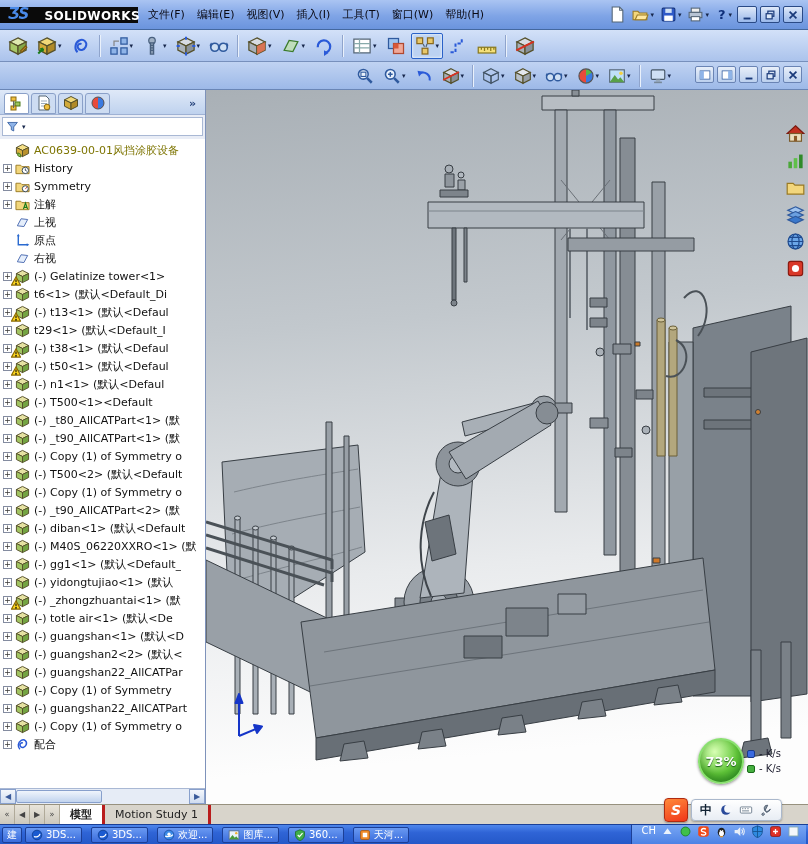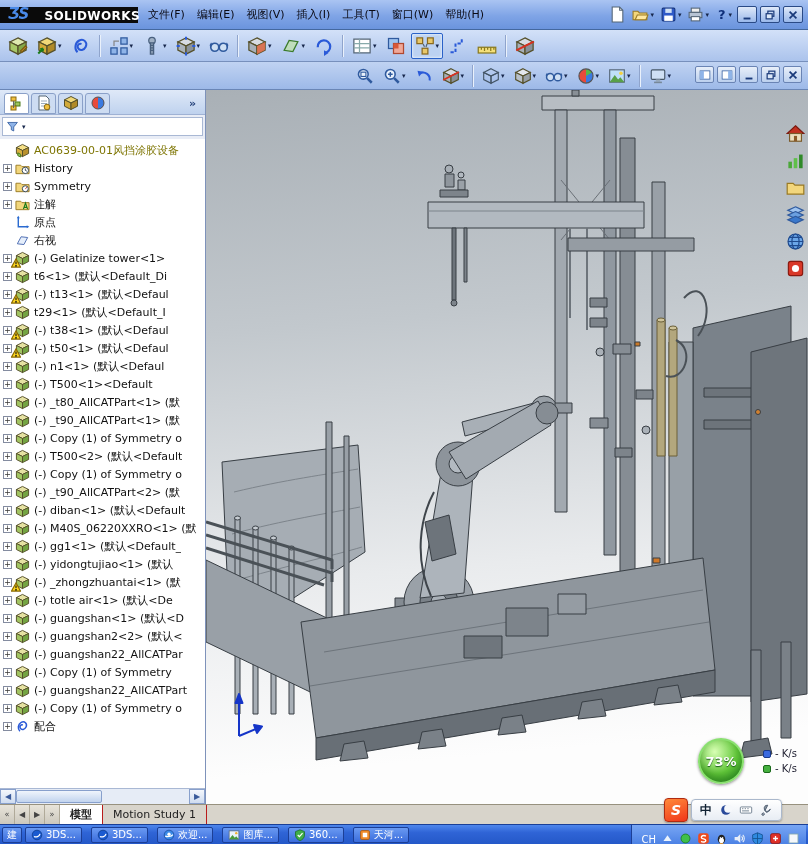--- a/index.html
+++ b/index.html
@@ -80,36 +80,36 @@
 .strack{flex:1;display:flex}
 .sthumb{width:86px;height:13px;margin:1px 0;background:linear-gradient(180deg,#f0f5fc,#c2d4ee);border:1px solid #88a0cc;border-radius:2px}
 
 
 #viewport{position:absolute;left:206px;top:90px;width:602px;height:714px;overflow:hidden;
  background:linear-gradient(175deg,#a9b0b6 0%,#c2c8cd 32%,#e9ebed 65%,#fdfdfd 90%)}
 #cad{position:absolute;left:0;top:0}
 #rtb{position:absolute;right:3px;top:33px;display:flex;flex-direction:column;gap:7px;align-items:center}
 .rbtn{width:20px;height:20px;display:flex;align-items:center;justify-content:center}
 .rbtn svg{width:19px;height:19px}
-#netmon{position:absolute;left:492px;top:648px;display:flex;align-items:center;gap:19px}
+#netmon{position:absolute;left:492px;top:648px;display:flex;align-items:center;gap:3px}
 #netcircle{width:46px;height:46px;border-radius:50%;color:#fff;font-weight:bold;font-size:13px;
  background:radial-gradient(circle at 35% 28%,#d8ffb4,#62c83a 55%,#2f9a2a);
  border:2px solid #8adf70;box-shadow:0 1px 3px rgba(0,0,0,.45),inset 0 -5px 8px rgba(0,60,0,.35);
  display:flex;align-items:center;justify-content:center;text-shadow:0 1px 1px #1a5a1a}
 .netrow{display:flex;align-items:center;gap:4px;font-size:10px;color:#223;height:15px}
 .ndot{width:8px;height:8px;border-radius:2px;display:inline-block}
 .ndot.up{background:#3a6ae0;border:1px solid #1a3a8a}
 .ndot.down{background:#46b040;border:1px solid #1a6a1a}
 
 
 #bottomtabs{position:absolute;left:0;top:804px;width:808px;height:20px;background:#d8d4cb;
  border-top:1px solid #97917f;display:flex;align-items:stretch}
 .bnav{width:15px;border-right:1px solid #b0aa99;display:flex;align-items:center;justify-content:center;
  font-size:8px;color:#444;background:linear-gradient(180deg,#e8e4da,#ccc8bd)}
-.btab{padding:2px 10px;display:flex;align-items:center;border-right:1px solid #b91c1c;color:#222;white-space:nowrap}
+.btab{padding:2px 10px;display:flex;align-items:center;border-right:3px solid #b91c1c;color:#222;white-space:nowrap}
 .btab.active{background:#fff;font-weight:bold}
 
 
 #imebar{position:absolute;left:664px;top:798px;height:24px;display:flex;gap:3px;z-index:30;align-items:center}
 #sogou{width:24px;height:24px;border-radius:4px;border:1px solid #b02a10;color:#fff;font-weight:bold;
  font-style:italic;font-size:14px;background:linear-gradient(160deg,#ff8a3a,#f0361a);
  display:flex;align-items:center;justify-content:center;box-shadow:0 1px 2px rgba(0,0,0,.35)}
 #imepill{height:22px;background:linear-gradient(180deg,#ffffff,#e8edf4);border:1px solid #aab8cc;border-radius:4px;
  display:flex;align-items:center;gap:7px;padding:0 8px;box-shadow:0 1px 2px rgba(0,0,0,.3)}
 #imepill .cn{font-weight:bold;color:#123;font-size:12px}
@@ -119,21 +119,21 @@
 #taskbar{position:absolute;left:0;top:824px;width:808px;height:20px;z-index:20;
  background:linear-gradient(180deg,#4e86ec 0%,#2f64d6 40%,#2458c8);border-top:1px solid #1a3f96;
  display:flex;align-items:center;gap:3px;padding:0 2px}
 #taskfrag{height:16px;max-width:26px;overflow:hidden;display:flex;align-items:center;padding:0 4px;
  background:linear-gradient(180deg,#6a9af2,#3a6cdc);border:1px solid #1c3f96;border-radius:2px;color:#fff;font-size:10px}
 #taskbtns{display:flex;gap:9px}
 .taskbtn{height:16px;display:flex;align-items:center;gap:3px;padding:0 5px;
  background:linear-gradient(180deg,#6a9af2,#3a6cdc);border:1px solid #1c3f96;border-radius:2px;
  color:#fff;font-size:10px;white-space:nowrap}
 .taskbtn .ic{width:12px;height:12px}
-#tray{margin-left:auto;height:20px;display:flex;align-items:flex-end;gap:5px;padding:0 6px 0 9px;
+#tray{margin-left:auto;height:20px;display:flex;align-items:flex-start;gap:5px;padding:0 6px 0 9px;
  background:linear-gradient(180deg,#78a6f4,#4a80e4);border-left:1px solid #1c3f96;color:#fff;font-size:10px}
 #tray .ic{width:13px;height:13px}
 </style>
 </head>
 <body>
 
 <div id="titlebar">
   <div id="logo">
     <span class="mark"><i>ƷS</i></span>
     <span class="word">SOLIDWORKS</span>
@@ -590,20 +590,27 @@
             </svg></span>
           <span class="tlabel">Symmetry</span>
         </div>
         <div class="trow">
           <span class="exp">+</span>
           <span class="ticon"><svg viewBox="0 0 16 16" xmlns="http://www.w3.org/2000/svg">
               <path d="M1,4.5 L6,4.5 L7.5,6 L15,6 L15,13.5 L1,13.5 Z" fill="#f2d67c" stroke="#9a7a22"></path>
               <path d="M9,13 L11.2,6.5 L13.4,13 M9.8,11 H12.6" fill="none" stroke="#1a7a1a" stroke-width="1.2"></path>
             </svg></span>
           <span class="tlabel">注解</span>
+        </div>
+        <div class="trow">
+          <span class="exp none"></span>
+          <span class="ticon"><svg viewBox="0 0 16 16" xmlns="http://www.w3.org/2000/svg">
+              <polygon points="2.5,11.5 6.5,4 13.5,4.8 9.5,12.3" fill="#cfe0f8" fill-opacity=".55" stroke="#4a6ab0"></polygon>
+            </svg></span>
+          <span class="tlabel">上视</span>
         </div>
         <div class="trow">
           <span class="exp none"></span>
           <span class="ticon"><svg viewBox="0 0 16 16" xmlns="http://www.w3.org/2000/svg">
               <path d="M3.5,2.5 V12.5 H13.5" fill="none" stroke="#2a6ad0" stroke-width="1.5"></path>
               <polygon points="2,3.5 5,3.5 3.5,0.8" fill="#2a6ad0"></polygon>
               <polygon points="12.5,11 12.5,14 15.2,12.5" fill="#2a6ad0"></polygon>
             </svg></span>
           <span class="tlabel">原点</span>
         </div>

